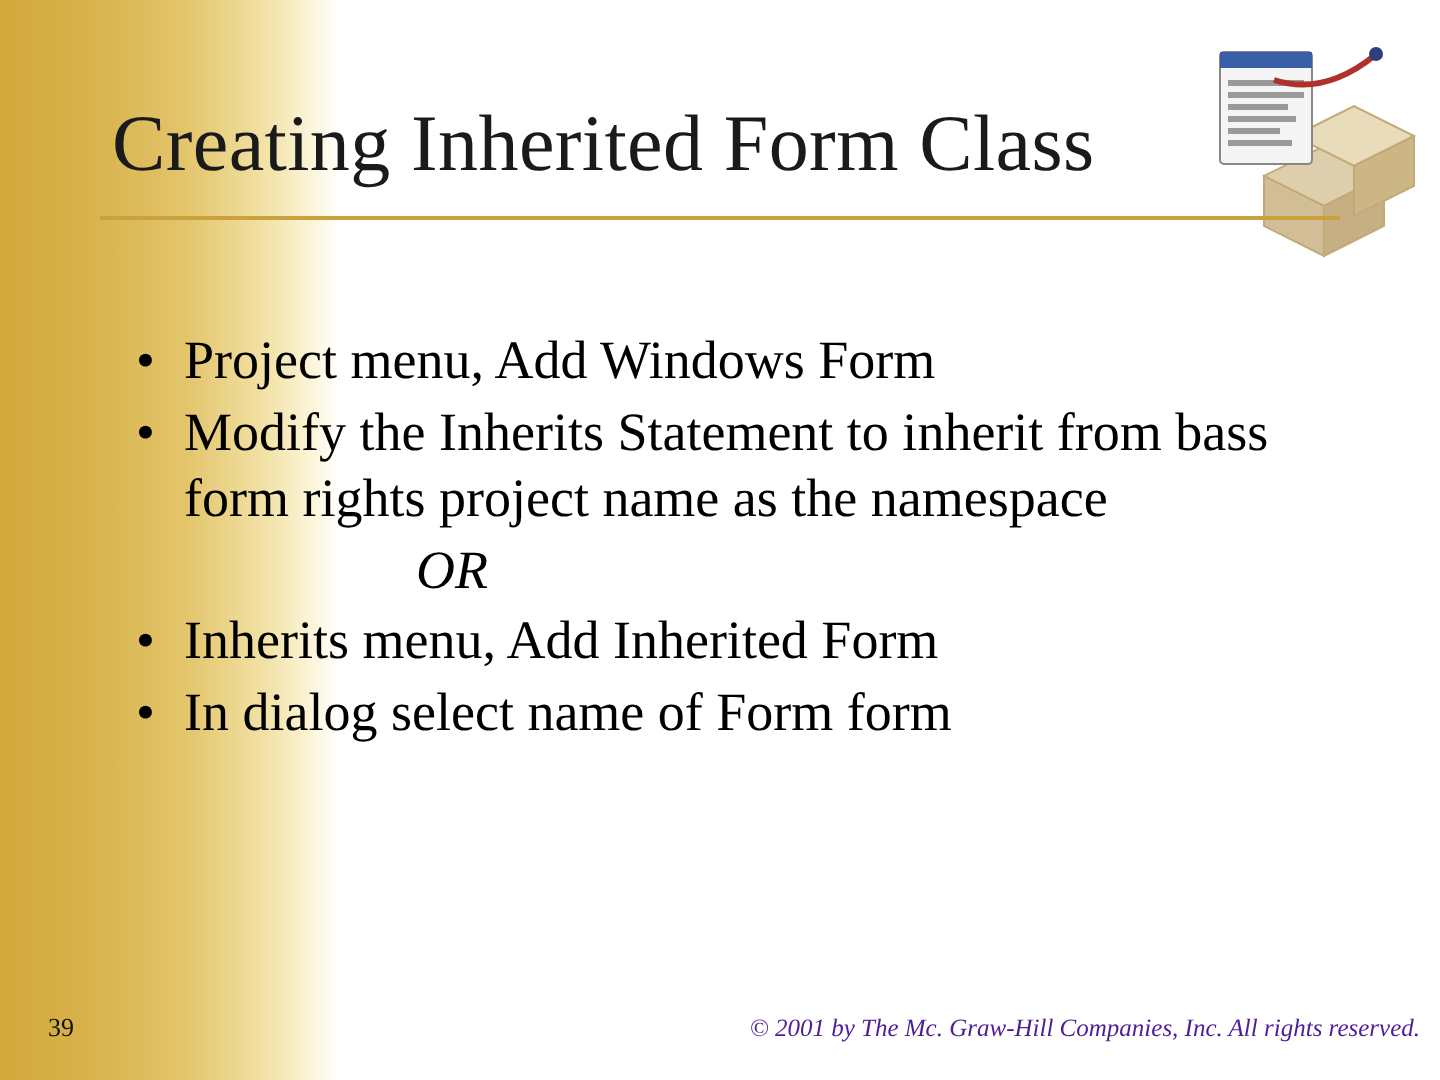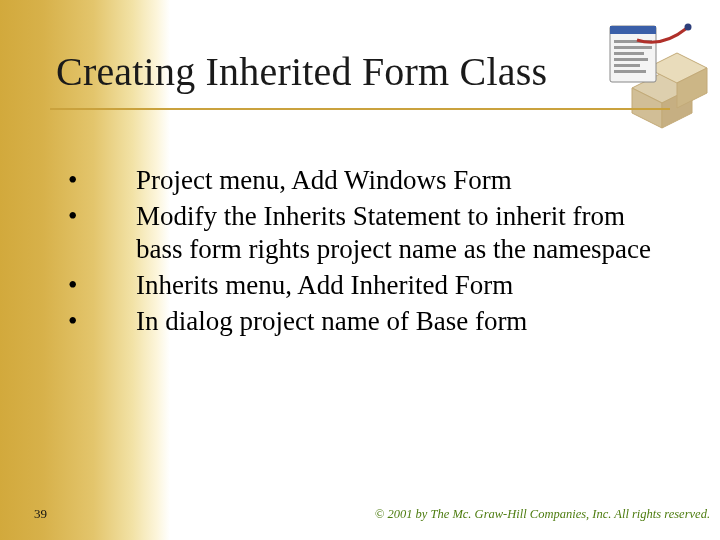--- a/index.html
+++ b/index.html
@@ -65,42 +65,41 @@
     margin-bottom: 3px;
   }
   .bullet-dot {
     flex: 0 0 auto;
     width: 24px;
     font-size: 27px;
     line-height: 1.22;
   }
   .bullet-text {
     flex: 1 1 auto;
-    margin-left: 44px;
   }
   .or-line {
     font-style: italic;
     padding-left: 140px;
     margin: 2px 0 2px 0;
   }
   .page-number {
     position: absolute;
-    left: 34px;
+    left: 24px;
     bottom: 18px;
     font-size: 13px;
     color: #111;
     z-index: 2;
   }
   .copyright {
     position: absolute;
     right: 10px;
     bottom: 18px;
     font-size: 12.5px;
     font-style: italic;
-    color: #4d7c0f;
+    color: #4c1d95;
     z-index: 2;
   }
   
   .corner-graphic {
     position: absolute;
     right: 8px;
     top: 18px;
     width: 120px;
     height: 120px;
     z-index: 1;
@@ -142,25 +141,26 @@
 
   <div class="content">
     <div class="bullet-row">
       <div class="bullet-dot">•</div>
       <div class="bullet-text">Project menu, Add Windows Form</div>
     </div>
     <div class="bullet-row">
       <div class="bullet-dot">•</div>
       <div class="bullet-text">Modify the Inherits Statement to inherit from bass form rights project name as the namespace</div>
     </div>
+    <div class="or-line">OR</div>
     <div class="bullet-row">
       <div class="bullet-dot">•</div>
       <div class="bullet-text">Inherits menu, Add Inherited Form</div>
     </div>
     <div class="bullet-row">
       <div class="bullet-dot">•</div>
-      <div class="bullet-text">In dialog project name of Base form</div>
+      <div class="bullet-text">In dialog select name of Form form</div>
     </div>
   </div>
 
   <div class="page-number">39</div>
   <div class="copyright">© 2001 by The Mc. Graw-Hill Companies, Inc. All rights reserved.</div>
 </div>
 
 </body></html>

